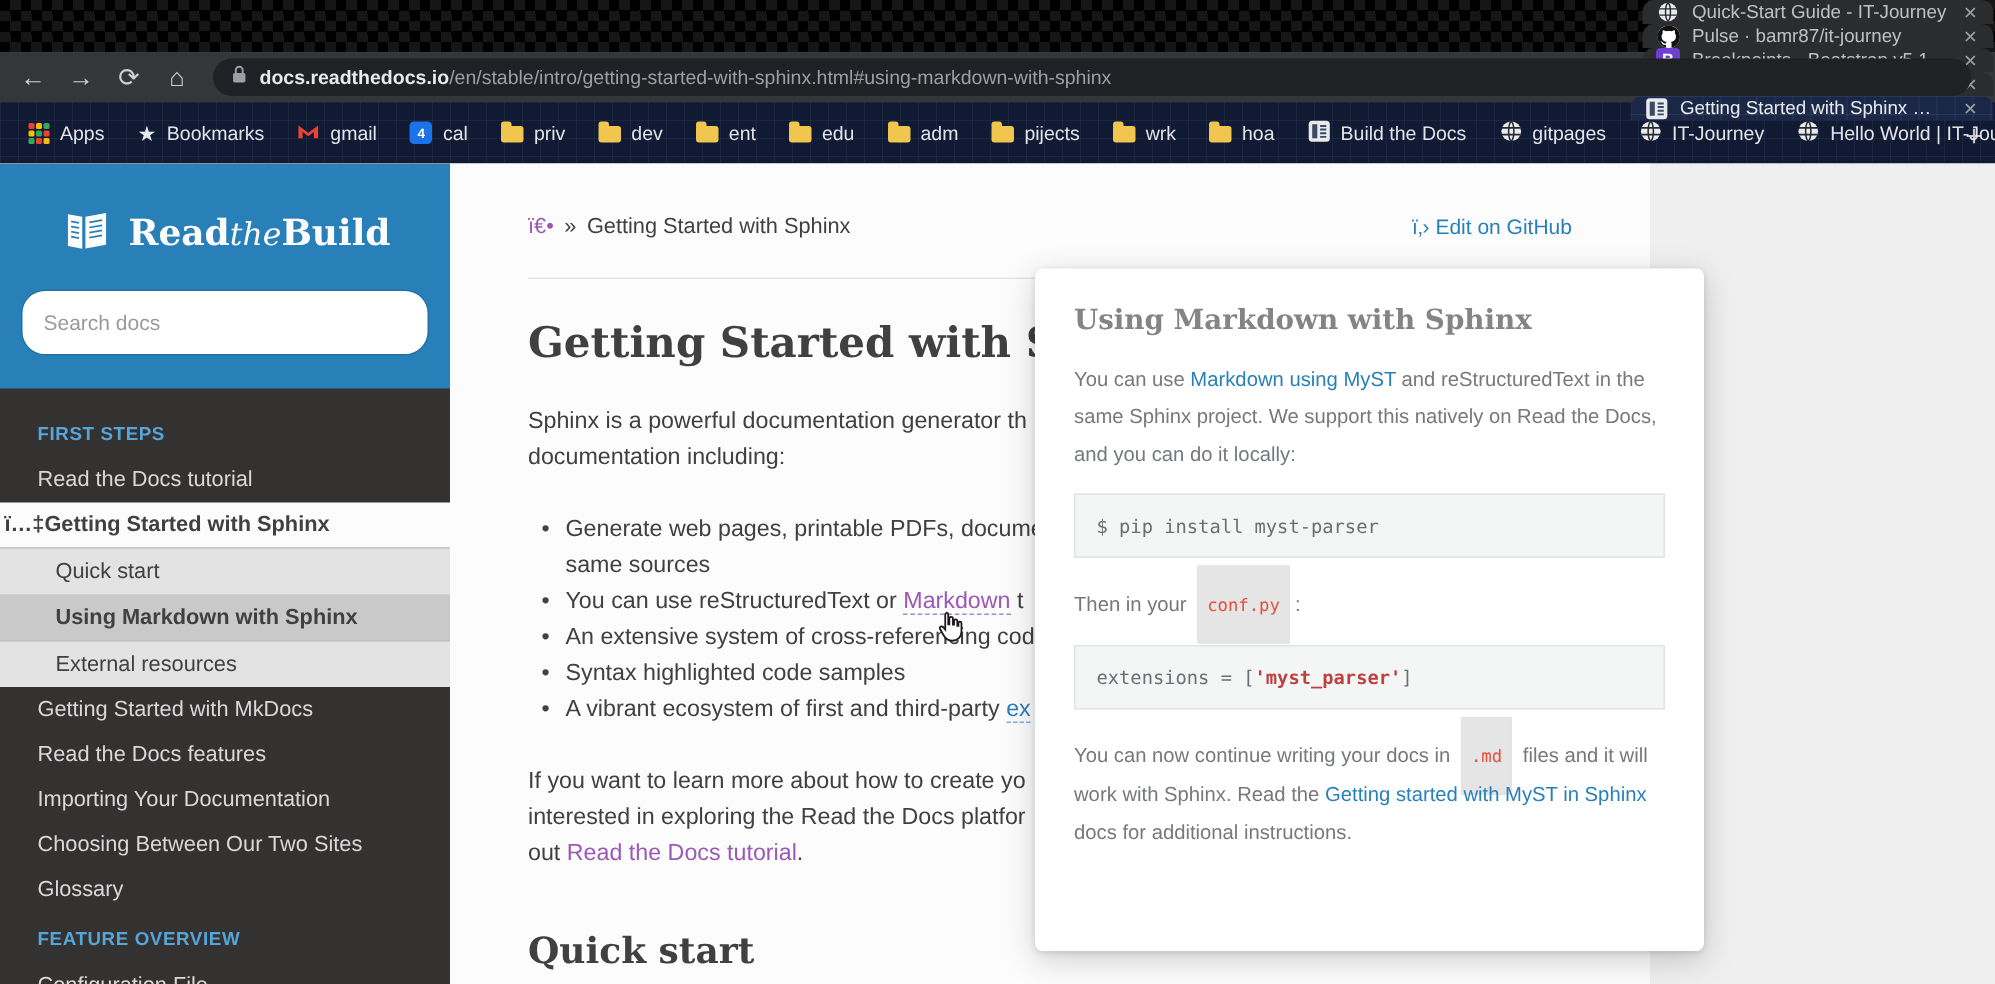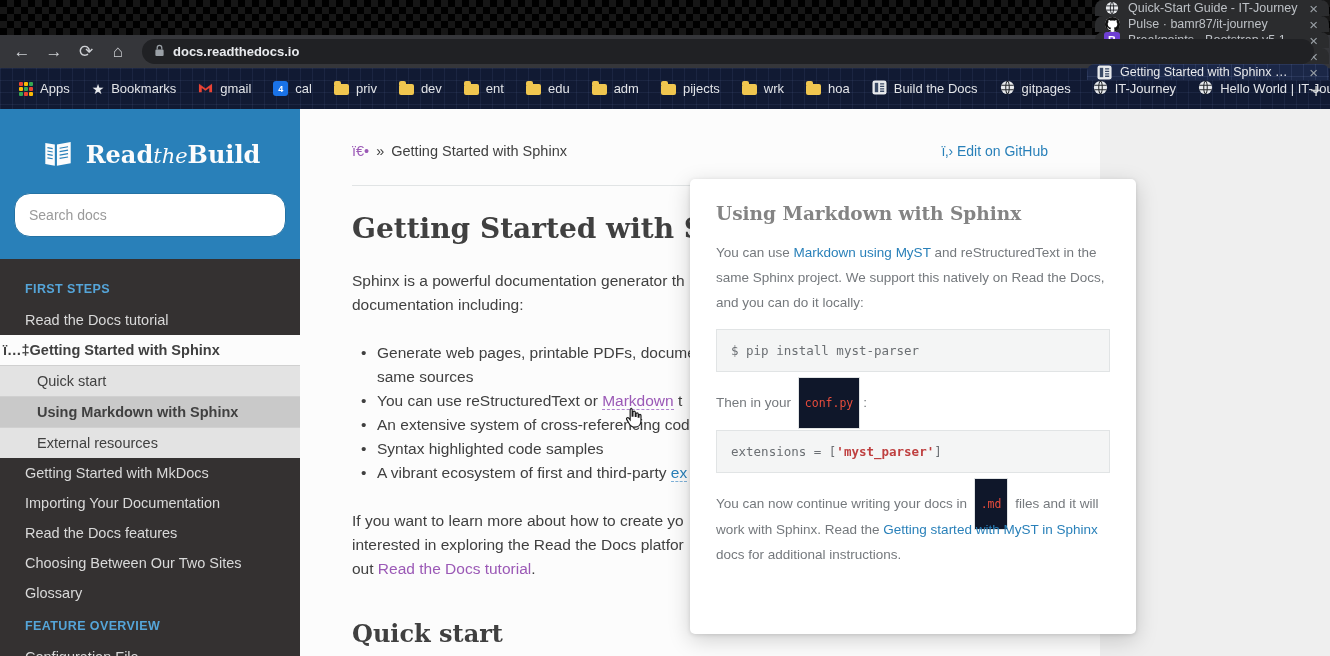--- a/index.html
+++ b/index.html
@@ -104,21 +104,21 @@
 
   
   .popup { position:absolute; left:690px; top:70px; width:446px; height:455px; background:#fff;
            border-radius:5px; box-shadow:0 6px 22px rgba(0,0,0,.18), 0 1px 4px rgba(0,0,0,.12);
            padding:24px 26px; z-index:10; color:#75797d; font-size:13.5px; }
   .popup h3 { font-family:"DejaVu Serif", serif; font-size:18.5px; color:#848484; margin-bottom:16px; }
   .popup p { line-height:25px; margin-bottom:12px; }
   .popup .codeblock { background:#f4f5f5; border:1px solid #e1e4e5; padding:13px 14px; margin:14px 0 18px;
                       font-family:"DejaVu Sans Mono", monospace; font-size:12.5px; color:#6b6f73; white-space:nowrap; }
   .inline-code { font-family:"DejaVu Sans Mono", monospace; font-size:11.5px; color:#e74c3c;
-                 background:#0f172a; border:1px solid #e1e4e5; padding:18px 6px; margin:0 3px; }
+                 background:#e5e5e5; border:1px solid #e1e4e5; padding:18px 6px; margin:0 3px; }
   .code-str { color:#bf4040; font-weight:bold; }
 
   
   .cursor { position:absolute; left:622px; top:297px; z-index:30; width:22px; height:24px; }
 
   .defs { position:absolute; width:0; height:0; overflow:hidden; }
 </style>
 </head>
 <body>
 
@@ -208,20 +208,21 @@
     <div class="nav-btn">←</div>
     <div class="nav-btn">→</div>
     <div class="nav-btn">⟳</div>
     <div class="nav-btn">⌂</div>
     <div class="urlbar">
       <span><svg width="11" height="13">
             <use href="#lock"></use>
           </svg></span>
       <span style="display:flex;min-width:0;">
         <span class="domain">docs.readthedocs.io</span>
+          <span class="path">/en/stable/intro/getting-started-with-sphinx.html#using-markdown-with-sphinx</span>
       </span>
     </div>
   </div>
 
   <div class="bookmarksbar">
     <div class="bm">
       <span class="apps-grid">
         <i style="background:#ea4335"></i>
           <i style="background:#fbbc04"></i>
           <i style="background:#34a853"></i>
@@ -323,22 +324,22 @@
         </div>
       </div>
       <nav class="side-nav">
         <div class="nav-caption">FIRST STEPS</div>
         <a class="nav-link">Read the Docs tutorial</a>
         <a class="nav-current-l1"><span>ï…‡</span><span>Getting Started with Sphinx</span></a>
         <a class="nav-sub">Quick start</a>
         <a class="nav-sub current">Using Markdown with Sphinx</a>
         <a class="nav-sub">External resources</a>
         <a class="nav-link">Getting Started with MkDocs</a>
+        <a class="nav-link">Read the Docs features</a>
         <a class="nav-link">Importing Your Documentation</a>
-        <a class="nav-link">Read the Docs features</a>
         <a class="nav-link">Choosing Between Our Two Sites</a>
         <a class="nav-link">Glossary</a>
         <div class="nav-caption">FEATURE OVERVIEW</div>
         <a class="nav-link">Configuration File</a>
       </nav>
     </aside>
 
     <main class="content">
       <div class="crumb-row">
         <span class="crumb-home">ï€•</span>

